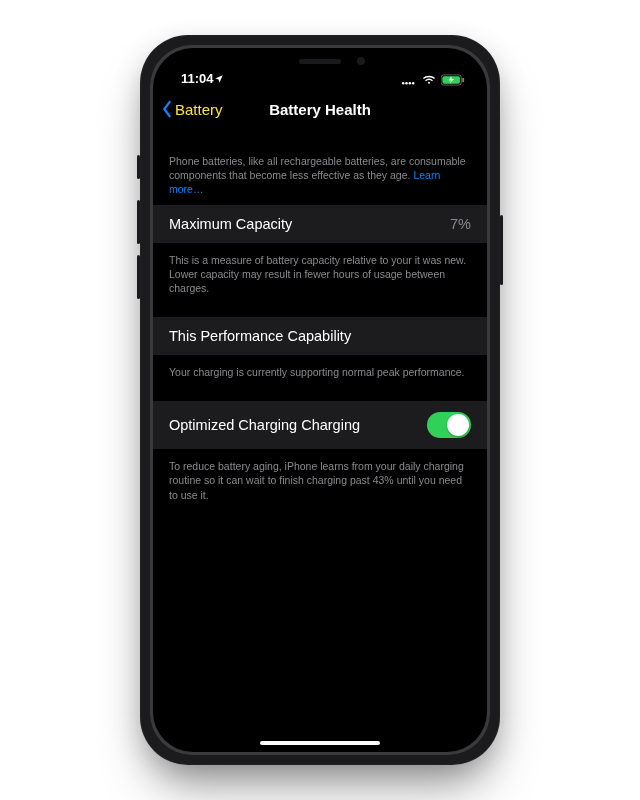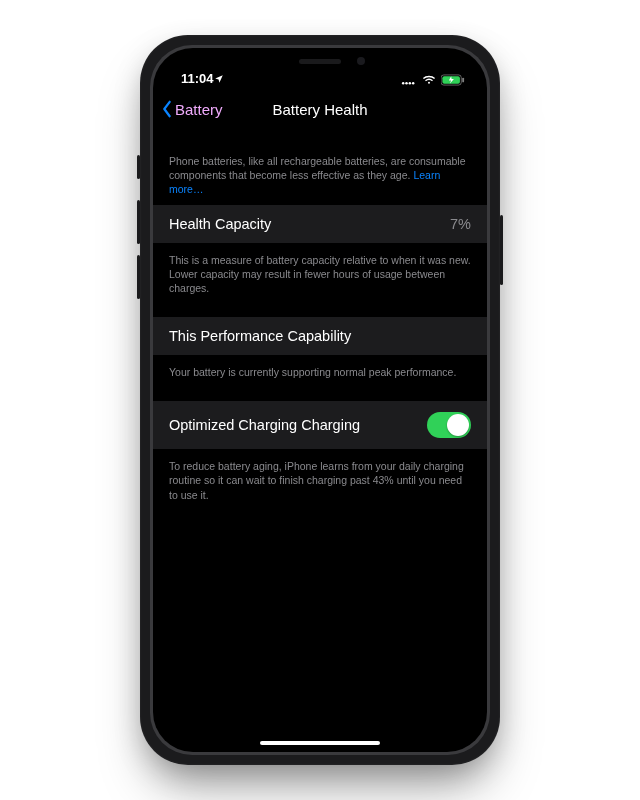--- a/index.html
+++ b/index.html
@@ -106,26 +106,26 @@
     justify-content: center;
     position: relative;
     padding: 0 10px;
   }
   .nav-back {
     position: absolute;
     left: 8px;
     display: flex;
     align-items: center;
     gap: 2px;
-    color: #f0abfc;
+    color: #fde047;
     font-size: 15px;
   }
   .nav-title {
     font-size: 15px;
-    font-weight: 400;
+    font-weight: 700;
     color: #fff;
   }
 
   
   .content { padding: 0 0 0 0; }
   .footer-text {
     font-size: 10.5px;
     line-height: 1.35;
     color: #8a8a8e;
     padding: 10px 16px 8px 16px;
@@ -229,31 +229,31 @@
         <div class="nav-title">Battery Health</div>
       </div>
 
       <div class="content">
 
         <div class="footer-text intro-block">
           <span>Phone batteries, like all rechargeable batteries, are consumable components that become less effective as they age. </span><span class="link">Learn more…</span>
         </div>
 
         <div class="cell">
-          <span class="cell-label">Health Capacity</span>
+          <span class="cell-label">Maximum Capacity</span>
           <span class="cell-value">7%</span>
         </div>
-        <div class="footer-text">This is a measure of battery capacity relative to when it was new. Lower capacity may result in fewer hours of usage between charges.</div>
+        <div class="footer-text">This is a measure of battery capacity relative to your it was new. Lower capacity may result in fewer hours of usage between charges.</div>
 
         <div class="spacer"></div>
 
         <div class="cell">
           <span class="cell-label">This Performance Capability</span>
         </div>
-        <div class="footer-text">Your battery is currently supporting normal peak performance.</div>
+        <div class="footer-text">Your charging is currently supporting normal peak performance.</div>
 
         <div class="spacer"></div>
 
         <div class="cell">
           <span class="cell-label">Optimized Charging Charging</span>
           <div class="toggle">
             <span class="knob"></span>
           </div>
         </div>
         <div class="footer-text">To reduce battery aging, iPhone learns from your daily charging routine so it can wait to finish charging past 43% until you need to use it.</div>

